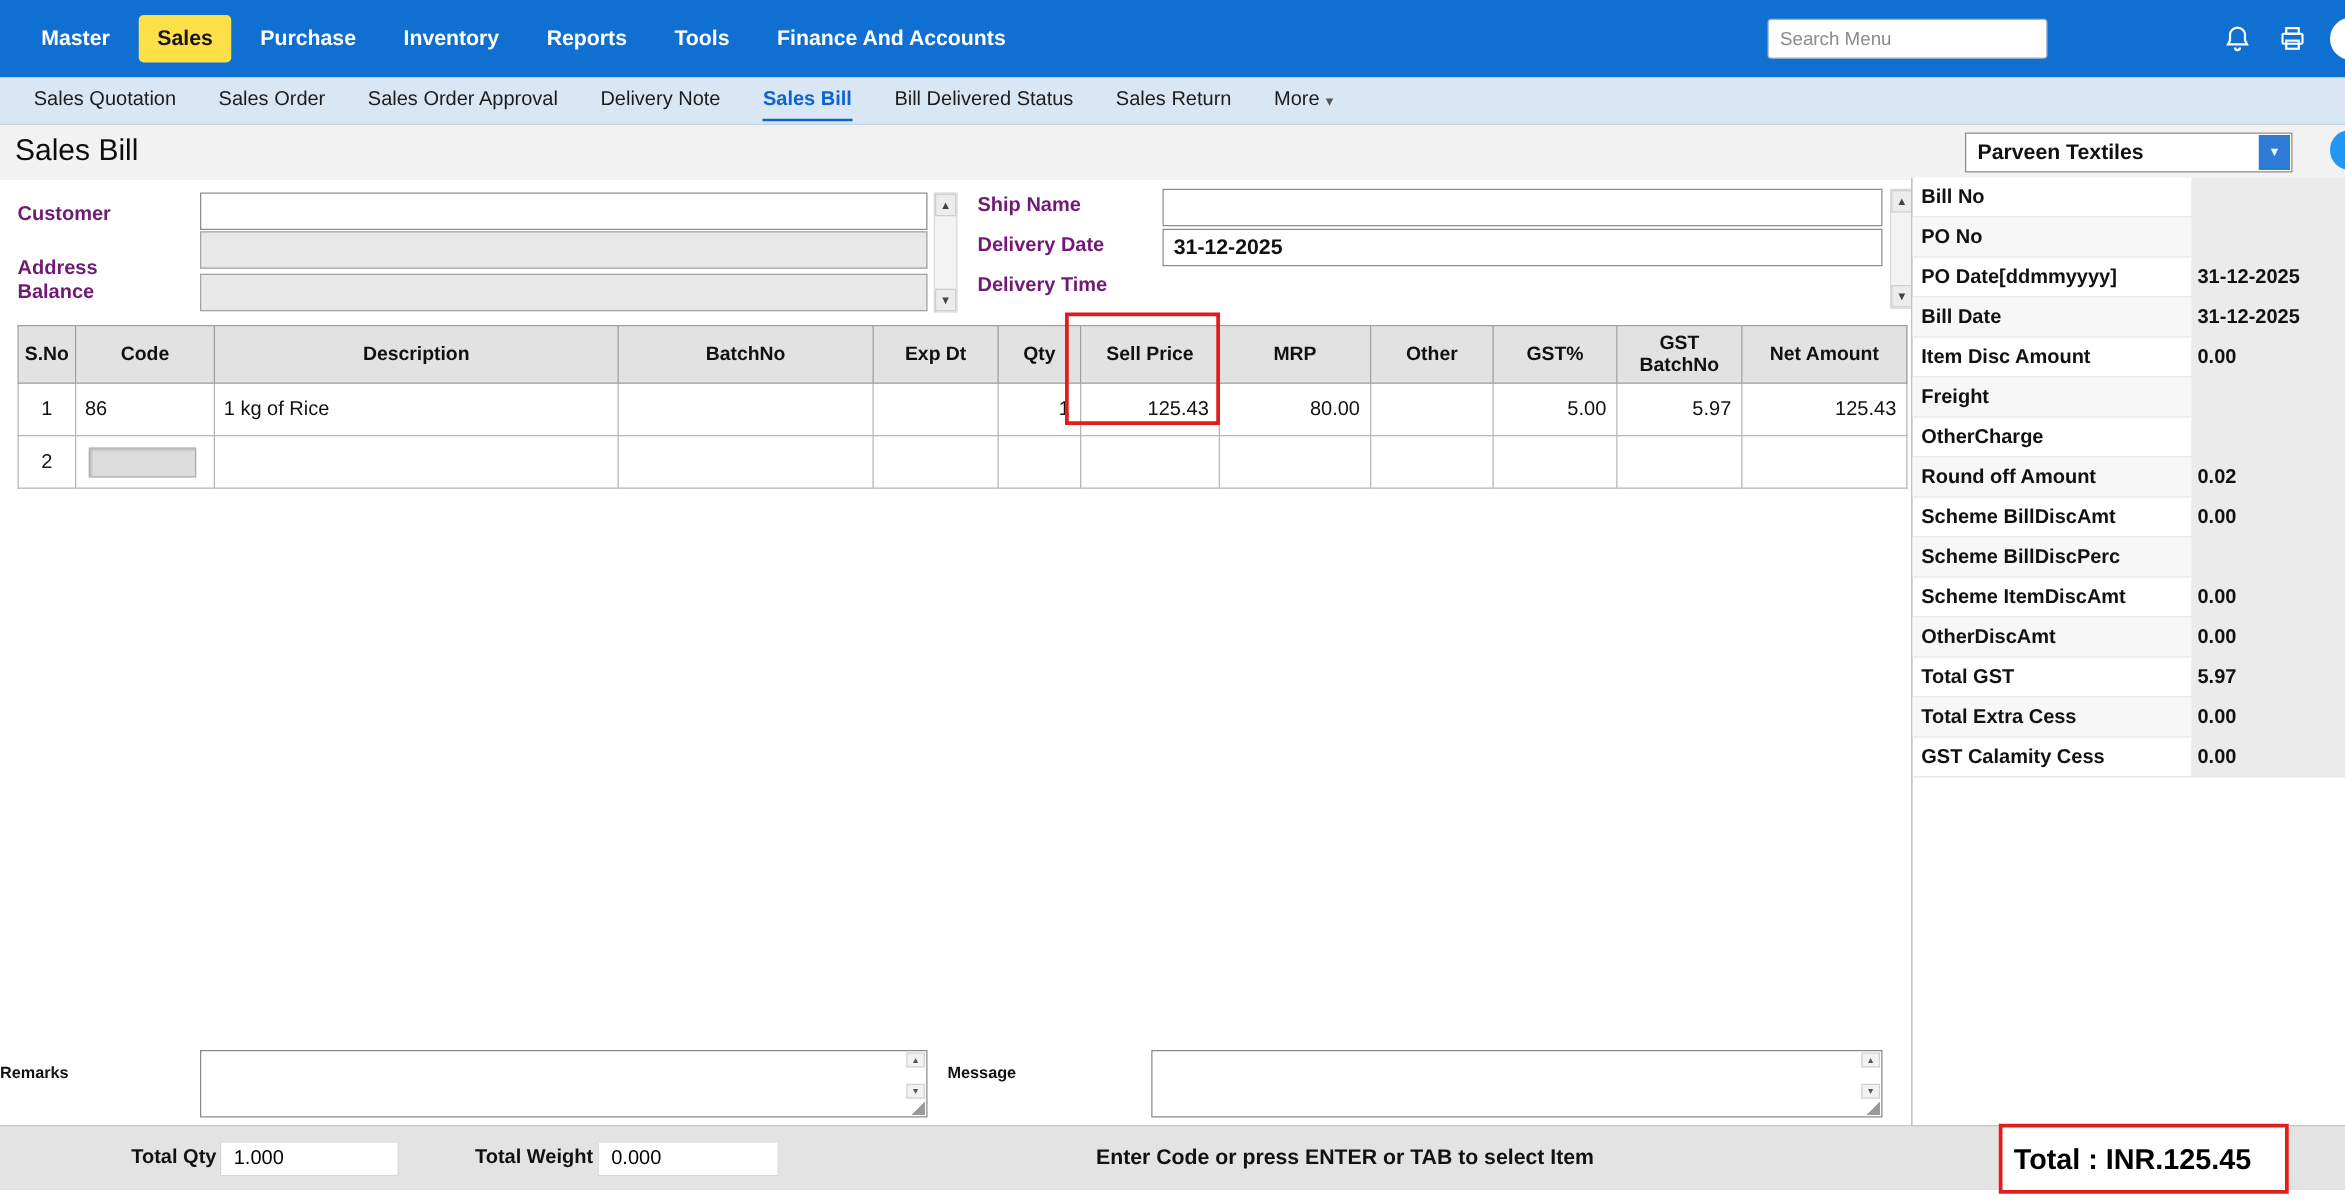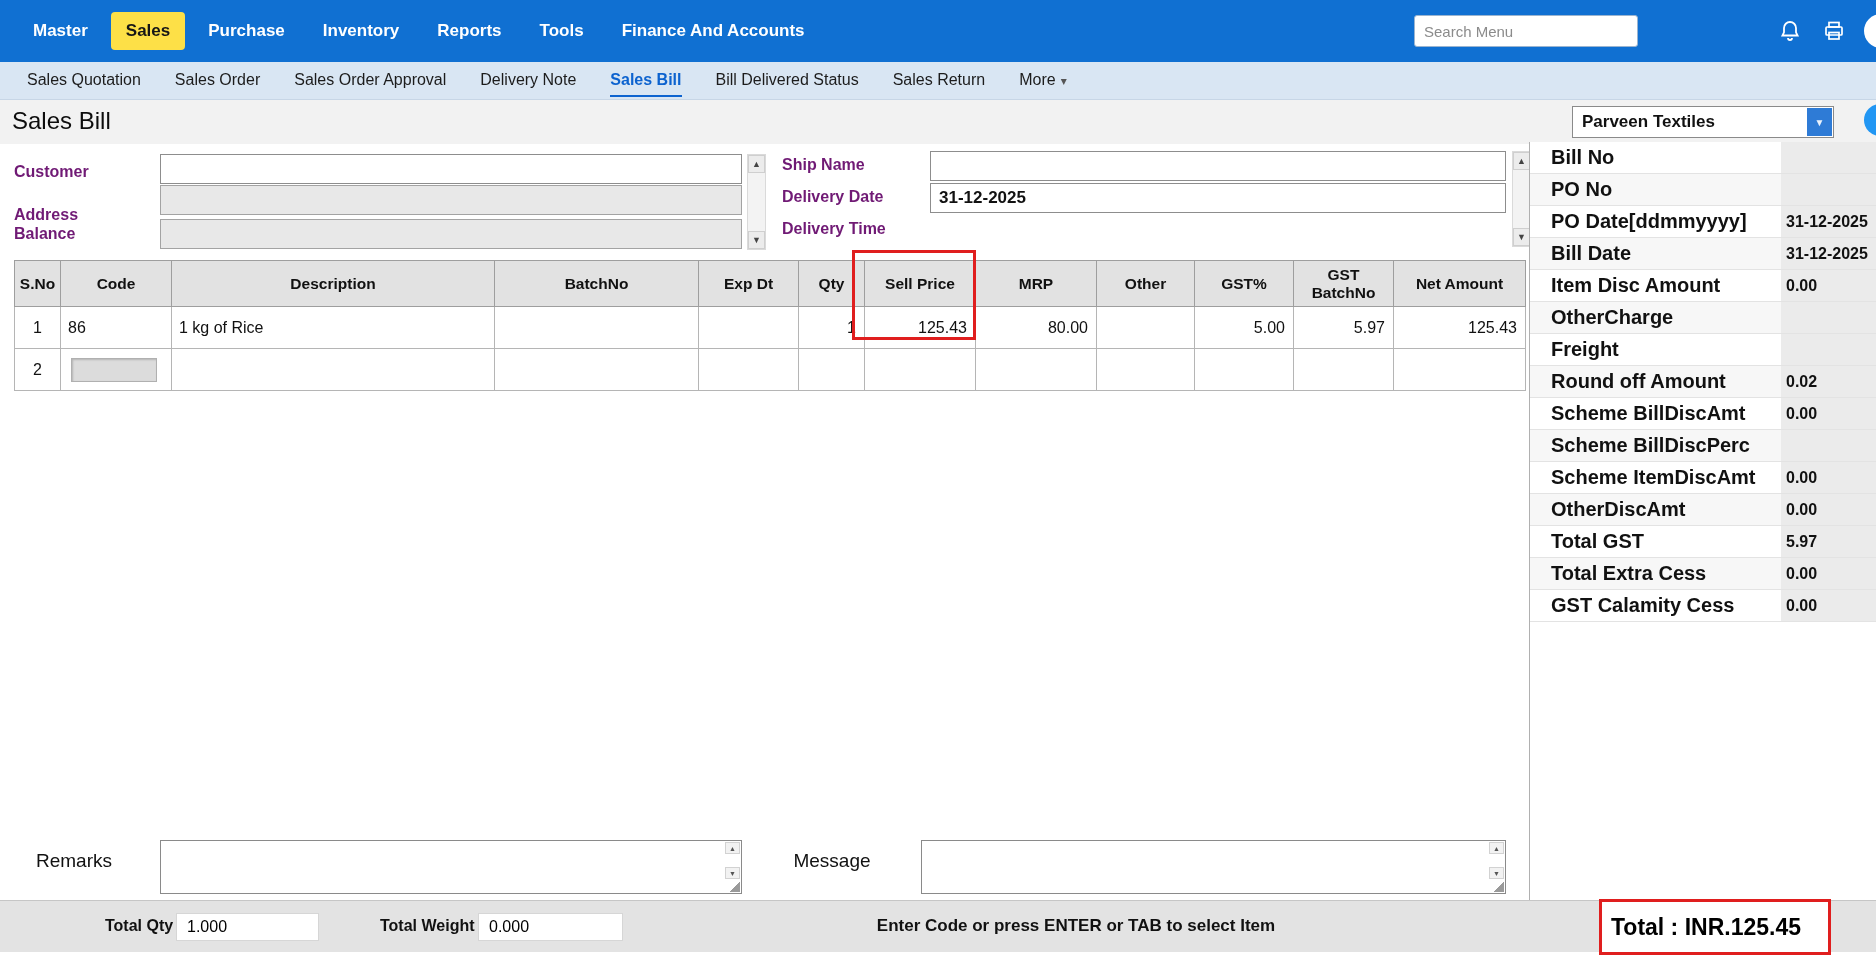--- a/index.html
+++ b/index.html
@@ -59,25 +59,25 @@
   .code-input { width:86px; height:24px; margin-left:3px; background:#dcdcdc; border:1px solid #b0b0b0;
     box-shadow:inset 1px 1px 2px rgba(0,0,0,0.18); cursor:text; }
 
   .hl-box { position:absolute; border:3px solid #e01e1e; pointer-events:none; }
   .hl-sellprice { left:852px; top:250px; width:124px; height:90px; }
 
   
   .summary { position:absolute; left:1529px; top:142px; width:347px; height:758px; border-left:1px solid #b0b0b0; background:#fff; }
   .srow { display:flex; height:32px; border-bottom:1px solid #e3e3e3; }
   .srow:nth-child(even) .slabel { background:#f7f7f7; }
-  .slabel { width:251px; padding-left:21px; font-size:20px; font-weight:700; display:flex; align-items:center; }
+  .slabel { width:223px; padding-left:7px; font-size:16px; font-weight:700; display:flex; align-items:center; }
   .svalue { flex:1; background:#ebebeb; padding-left:5px; font-size:16px; font-weight:600; display:flex; align-items:center; cursor:text; }
 
   
-  .area-label { position:absolute; font-size:19px; font-weight:400; text-align:center; }
+  .area-label { position:absolute; font-size:13px; font-weight:700; text-align:left; }
   .textbox { position:absolute; height:54px; background:#fff; border:1px solid #8a8a8a; }
   .textbox textarea { position:absolute; left:0; top:0; width:calc(100% - 18px); height:100%; border:none; resize:none;
     outline:none; font-family:inherit; font-size:16px; padding:4px 6px; background:transparent; }
   .sb { position:absolute; right:1px; width:15px; height:12px; font-size:7px; color:#555; background:#f2f2f2;
     border:1px solid #d2d2d2; display:flex; align-items:center; justify-content:center; cursor:pointer; }
   .sb.up { top:1px; } .sb.down { bottom:14px; }
   .grip { position:absolute; right:1px; bottom:1px; width:12px; height:12px;
     background:linear-gradient(135deg, transparent 55%, #9a9a9a 55%); cursor:nwse-resize; }
 
   
@@ -261,25 +261,25 @@
     </div>
     <div class="srow">
       <span class="slabel">Bill Date</span>
         <span class="svalue">31-12-2025</span>
     </div>
     <div class="srow">
       <span class="slabel">Item Disc Amount</span>
         <span class="svalue">0.00</span>
     </div>
     <div class="srow">
+      <span class="slabel">Freight</span>
+        <span class="svalue"></span>
+    </div>
+    <div class="srow">
       <span class="slabel">OtherCharge</span>
-        <span class="svalue"></span>
-    </div>
-    <div class="srow">
-      <span class="slabel">Freight</span>
         <span class="svalue"></span>
     </div>
     <div class="srow">
       <span class="slabel">Round off Amount</span>
         <span class="svalue">0.02</span>
     </div>
     <div class="srow">
       <span class="slabel">Scheme BillDiscAmt</span>
         <span class="svalue">0.00</span>
     </div>

